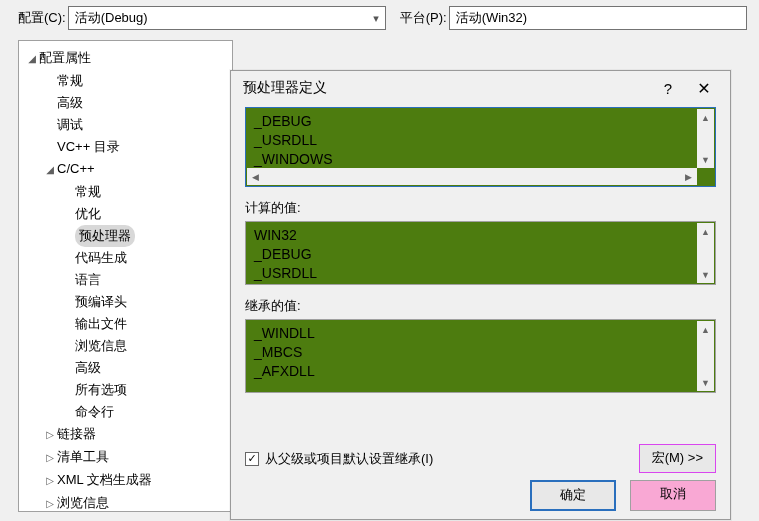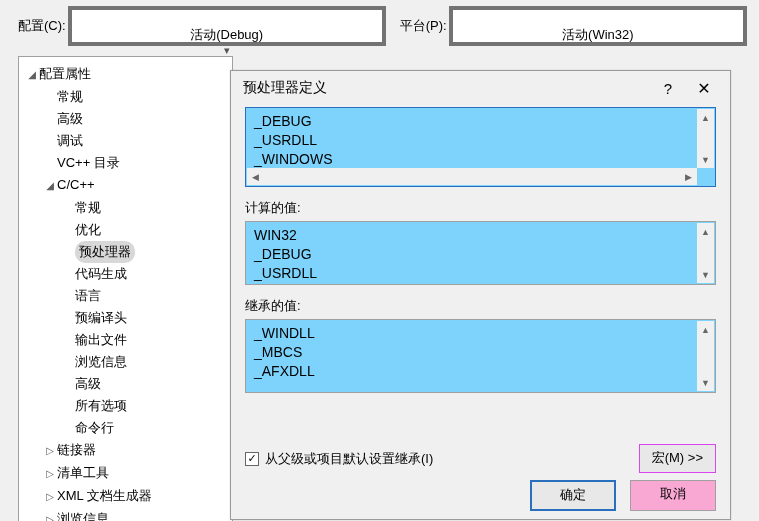--- a/index.html
+++ b/index.html
@@ -1,20 +1,20 @@
 <!DOCTYPE html>
 <html><head>
 <meta charset="utf-8">
 <style>
   * { box-sizing: border-box; font-family: "Microsoft YaHei", "Segoe UI", sans-serif; }
   body { margin: 0; background: #f0f0f0; font-size: 13px; color: #000; width:759px; height:521px; overflow:hidden; position:relative; }
 
   .toprow { display:flex; align-items:center; padding:6px 12px 10px 18px; }
   .toprow .lab { margin-right:2px; }
-  .combo { display:flex; align-items:center; justify-content:space-between; background:#fff; border:4px solid #737373; height:24px; padding:16px 6px;flex-direction:column; }
+  .combo { display:flex; align-items:center; justify-content:space-between; background:#fff; border:1px solid #737373; height:24px; padding:4px 6px; }
   .combo .arrow { color:#555; font-size:11px; }
   .combo.c1 { flex:0 0 318px; }
   .combo.c2 { flex:1; }
 
   .mainrow { display:flex; padding:0 12px 0 18px; height:472px; }
   .treecol { flex:0 0 215px; border:1px solid #a0a0a0; background:#fff; overflow:hidden; padding-top:6px; }
   .tree ul { list-style:none; margin:0; padding-left:18px; }
   .tree > ul { padding-left:8px; }
   .tree li { line-height:22px; white-space:nowrap; position:relative; }
   .caret { display:inline-block; width:10px; text-align:center; color:#606060; font-size:10px; margin-right:2px; }
@@ -22,21 +22,21 @@
   .tree .row { display:inline-block; }
   .noc { padding-left:12px; }
 
   .dialog { position:absolute; left:230px; top:70px; width:501px; height:450px; background:#f0f0f0; border:1px solid #9a9a9a; box-shadow:0 0 0 1px rgba(0,0,0,0.04); }
   .titlebar { display:flex; align-items:center; height:34px; padding:0 8px 0 12px; }
   .titlebar .t { flex:1; font-size:14px; }
   .titlebar .help, .titlebar .close { width:36px; text-align:center; font-size:15px; font-family:Arial,sans-serif; }
   .titlebar .close { font-size:16px; }
 
   .dbody { padding:2px 14px 0 14px; }
-  .listbox { border:1px solid #2a6fbd; background:#7dd3fc; position:relative; margin-bottom:6px; }
+  .listbox { border:1px solid #2a6fbd; background:#4d7c0f; position:relative; margin-bottom:6px; }
   .listbox.plain { border-color:#a0a0a0; }
   .list-inner { padding:4px 8px 0 8px; line-height:19px; font-size:14px; }
   .scroll-y { position:absolute; right:1px; top:1px; bottom:18px; width:17px; background:#f0f0f0; }
   .scroll-y.full { bottom:1px; }
   .scroll-y .au, .scroll-y .ad { height:17px; display:flex; align-items:center; justify-content:center; font-size:9px; color:#666; }
   .scroll-y .ad { position:absolute; bottom:0; left:0; right:0; }
   .scroll-x { position:absolute; left:1px; right:18px; bottom:1px; height:17px; background:#f0f0f0; }
   .scroll-x .al, .scroll-x .ar { width:17px; height:17px; display:flex; align-items:center; justify-content:center; font-size:9px; color:#666; position:absolute; top:0; }
   .scroll-x .al { left:0; } .scroll-x .ar { right:0; }
 

